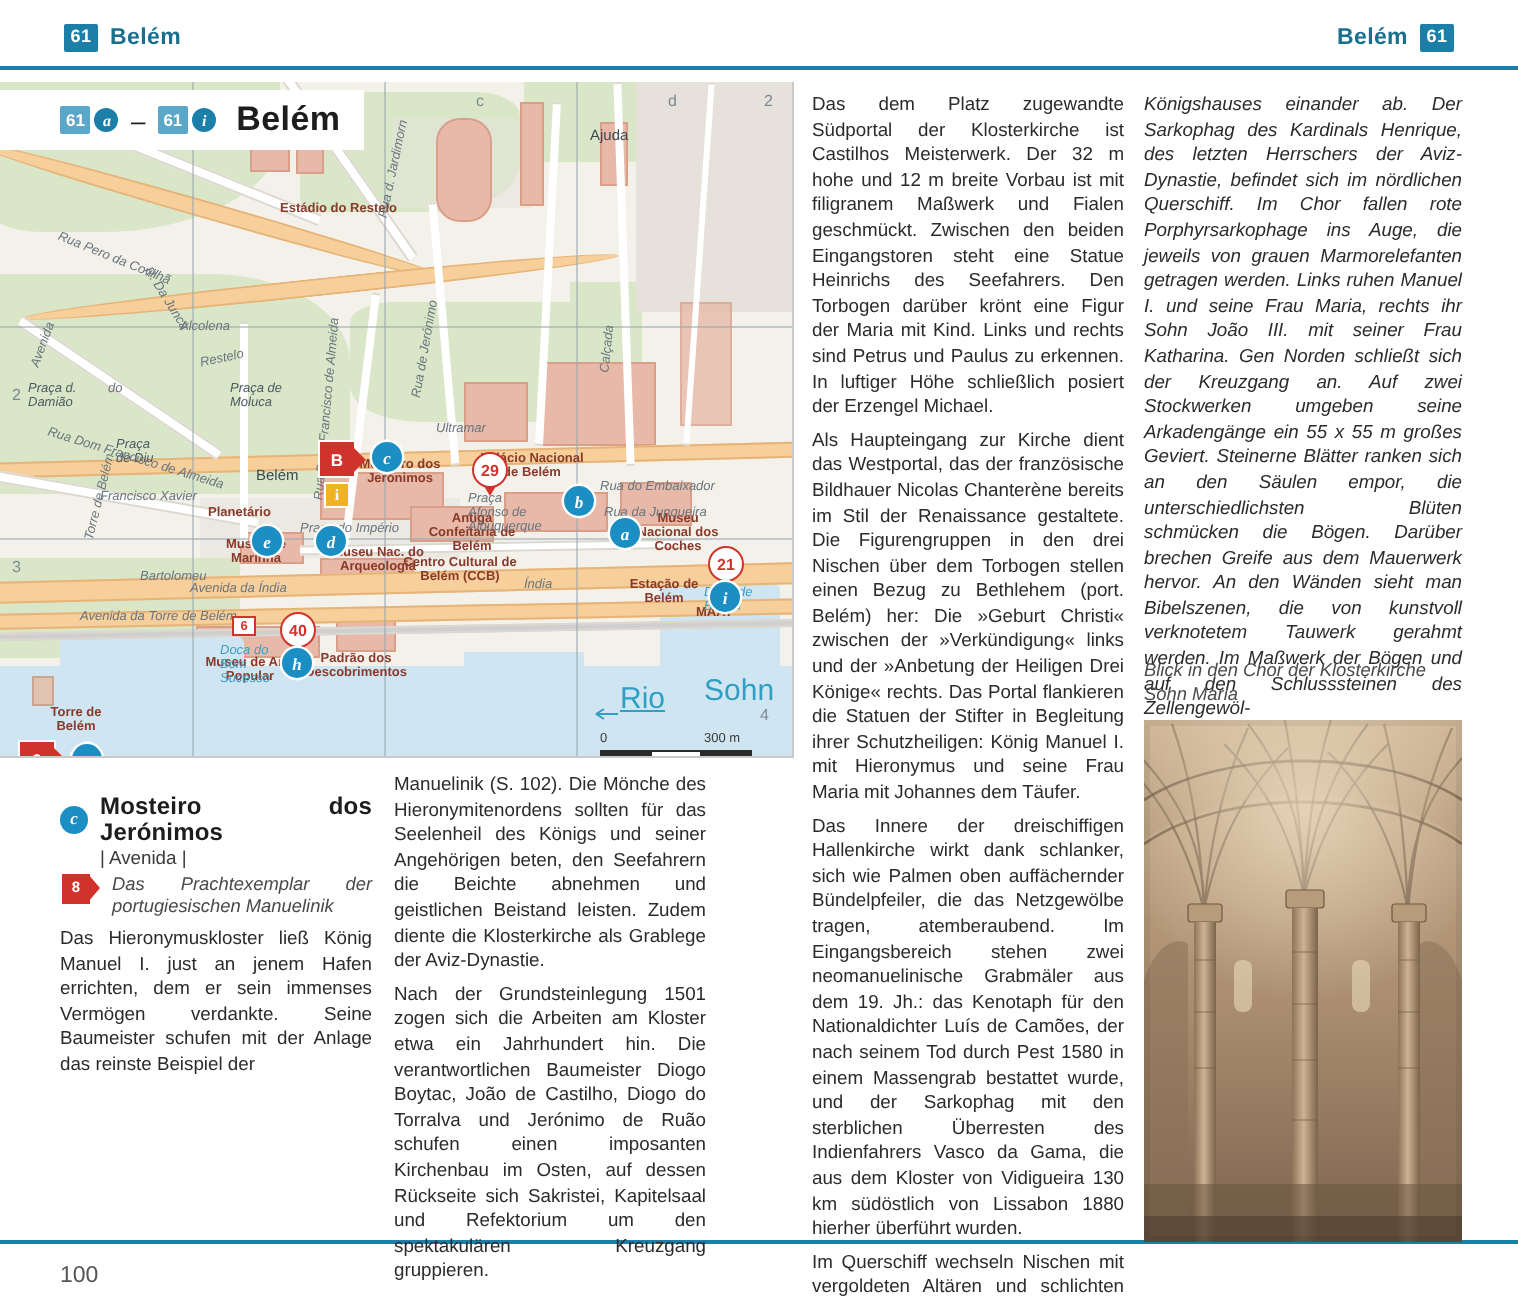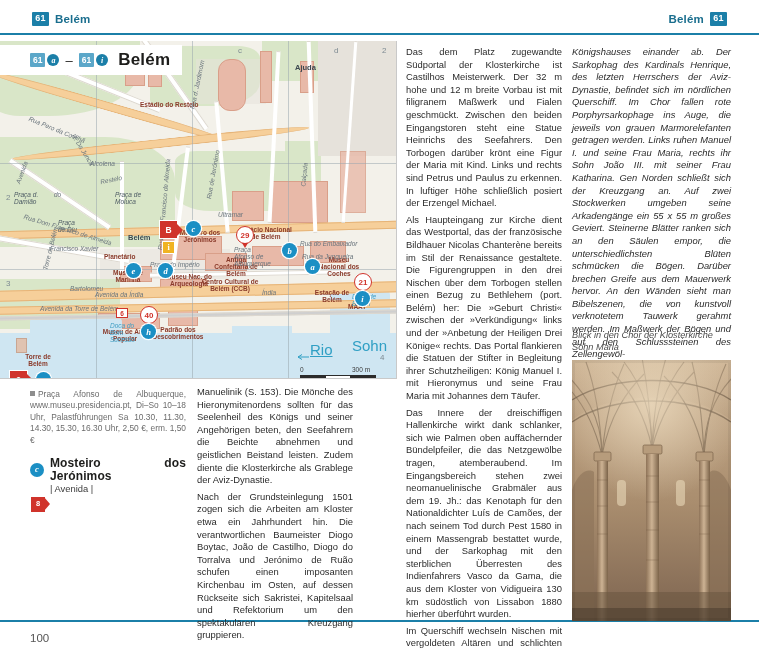--- a/index.html
+++ b/index.html
@@ -132,21 +132,21 @@
     font-style: italic;
   }
   .maplabel.poi {
     color: #8a3a2a;
     font-weight: bold;
     font-size: 6.5px;
     text-align: center;
   }
   .maplabel.place {
     color: #3c4850;
-    font-weight: bold;
+    font-weight: normal;
     font-size: 7.5px;
   }
   .maplabel.water-lbl {
     color: #3f9ec4;
     font-style: italic;
   }
 
   .rio-tejo {
     position: absolute;
     color: #2f9fc4;
@@ -594,35 +594,34 @@
   </span>
   <span class="title-dash">–</span>
   <span class="title-badge">
     <span class="num">61</span>
     <span class="let">i</span>
   </span>
   <h1>Belém</h1>
 </div>
 
 <div class="col c1">
-  <div class="svc">
-    <span class="sq"></span><span>Praça Afonso de Albuquerque, www.museu.presidencia.pt, Di–So 10–18 Uhr, Palastführungen Sa 10.30, 11.30, 14.30, 15.30, 16.30 Uhr, 2,50 €, erm. 1,50 €</span>
-  </div>
   <div class="poi-head">
     <span class="poi-dot">c</span>
     <span class="poi-title">Mosteiro dos Jerónimos</span>
   </div>
   <div class="poi-sub">| Avenida |</div>
   <div class="poi-tag">
     <span class="tag-arrow">8</span>
+    <span class="tag-text">Das Prachtexemplar der portugiesischen Manuelinik</span>
   </div>
+  <p>Das Hieronymuskloster ließ König Manuel I. just an jenem Hafen errichten, dem er sein immenses Vermögen verdankte. Seine Baumeister schufen mit der Anlage das reinste Beispiel der</p>
 </div>
 
 <div class="col c2">
-  <p>Manuelinik (S. 153). Die Mönche des Hieronymitenordens sollten für das Seelenheil des Königs und seiner Angehörigen beten, den Seefahrern die Beichte abnehmen und geistlichen Beistand leisten. Zudem diente die Klosterkirche als Grablege der Aviz-Dynastie.</p>
+  <p>Manuelinik (S. 102). Die Mönche des Hieronymitenordens sollten für das Seelenheil des Königs und seiner Angehörigen beten, den Seefahrern die Beichte abnehmen und geistlichen Beistand leisten. Zudem diente die Klosterkirche als Grablege der Aviz-Dynastie.</p>
   <p>Nach der Grundsteinlegung 1501 zogen sich die Arbeiten am Kloster etwa ein Jahrhundert hin. Die verantwortlichen Baumeister Diogo Boytac, João de Castilho, Diogo do Torralva und Jerónimo de Ruão schufen einen imposanten Kirchenbau im Osten, auf dessen Rückseite sich Sakristei, Kapitelsaal und Refektorium um den spektakulären Kreuzgang gruppieren.</p>
 </div>
 
 <div class="col c3">
   <p>Das dem Platz zugewandte Südportal der Klosterkirche ist Castilhos Meisterwerk. Der 32 m hohe und 12 m breite Vorbau ist mit filigranem Maßwerk und Fialen geschmückt. Zwischen den beiden Eingangstoren steht eine Statue Heinrichs des Seefahrers. Den Torbogen darüber krönt eine Figur der Maria mit Kind. Links und rechts sind Petrus und Paulus zu erkennen. In luftiger Höhe schließlich posiert der Erzengel Michael.</p>
   <p>Als Haupteingang zur Kirche dient das Westportal, das der französische Bildhauer Nicolas Chanterène bereits im Stil der Renaissance gestaltete. Die Figurengruppen in den drei Nischen über dem Torbogen stellen einen Bezug zu Bethlehem (port. Belém) her: Die »Geburt Christi« zwischen der »Verkündigung« links und der »Anbetung der Heiligen Drei Könige« rechts. Das Portal flankieren die Statuen der Stifter in Begleitung ihrer Schutzheiligen: König Manuel I. mit Hieronymus und seine Frau Maria mit Johannes dem Täufer.</p>
   <p>Das Innere der dreischiffigen Hallenkirche wirkt dank schlanker, sich wie Palmen oben auffächernder Bündelpfeiler, die das Netzgewölbe tragen, atemberaubend. Im Eingangsbereich stehen zwei neomanuelinische Grabmäler aus dem 19. Jh.: das Kenotaph für den Nationaldichter Luís de Camões, der nach seinem Tod durch Pest 1580 in einem Massengrab bestattet wurde, und der Sarkophag mit den sterblichen Überresten des Indienfahrers Vasco da Gama, die aus dem Kloster von Vidigueira 130 km südöstlich von Lissabon 1880 hierher überführt wurden.</p>
   <p>Im Querschiff wechseln Nischen mit vergoldeten Altären und schlichten Marmorsärgen für die Mitglieder des</p>
 </div>
 

